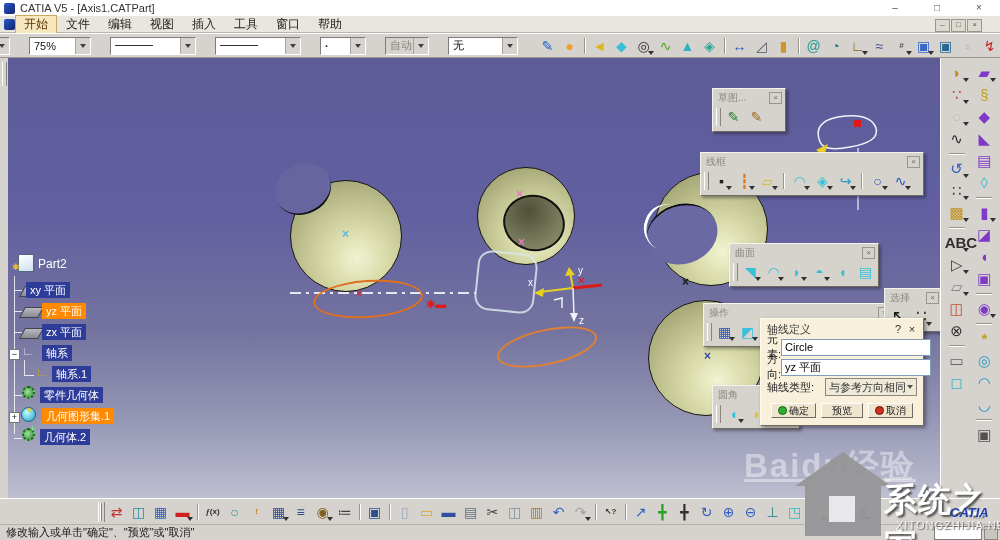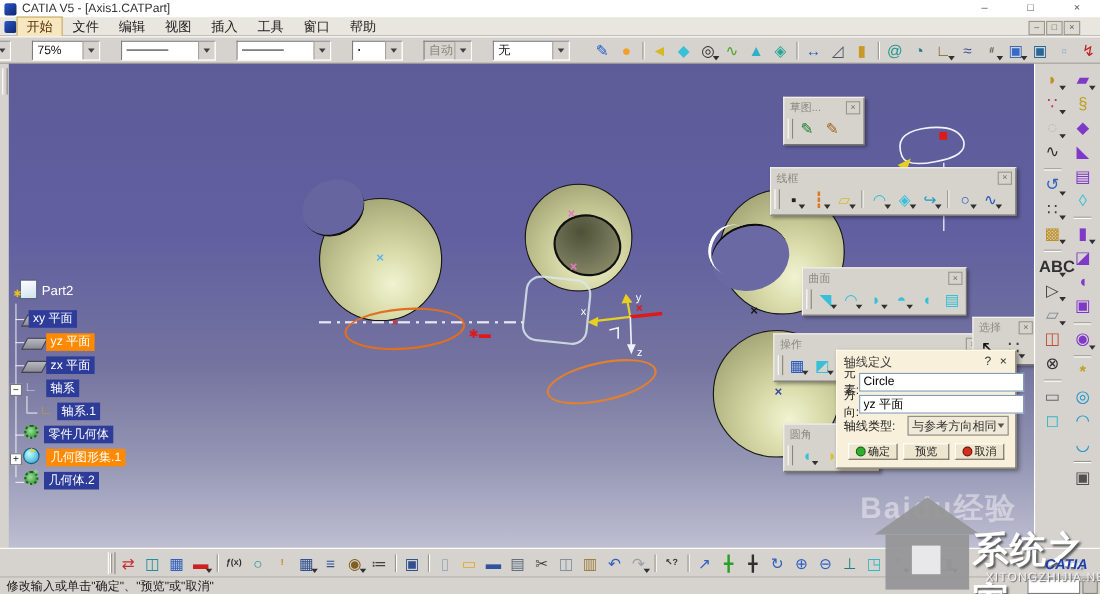--- a/index.html
+++ b/index.html
@@ -75,21 +75,21 @@
   .frow{display:flex;align-items:center;height:20px;padding:0 6px;}
   .frow label{width:58px;color:#222;}
   .frow input{flex:1;height:15px;border:1px solid #7F9DB9;background:#fff;font:11px "Liberation Sans",sans-serif;padding:0 3px;}
   .fsel{flex:1;height:16px;border:1px solid #8a867e;background:#EFE9D8;display:flex;align-items:center;padding-left:3px;color:#333;position:relative;}
   .fsel::after{content:"";position:absolute;right:3px;top:6px;border-left:3px solid transparent;border-right:3px solid transparent;border-top:4px solid #555;}
   .dlg-buttons{display:flex;gap:5px;justify-content:center;margin-top:6px;}
   .push{height:15px;min-width:42px;background:#EDE5CE;border:1px solid;border-color:#fff #6f6b64 #6f6b64 #fff;font:10px "Liberation Sans",sans-serif;color:#222;display:flex;align-items:center;justify-content:center;gap:2px;}
   .dotg{width:7px;height:7px;border-radius:50%;background:#2fae2f;border:1px solid #156615;}
   .dotr{width:7px;height:7px;border-radius:50%;background:#d03020;border:1px solid #701008;}
   
-  .wm-baidu{position:absolute;left:782px;top:444px;z-index:30;font-size:27px;font-weight:bold;color:rgba(255,255,255,.42);letter-spacing:2px;pointer-events:none;}
+  .wm-baidu{position:absolute;left:744px;top:444px;z-index:30;font-size:33px;font-weight:bold;color:rgba(255,255,255,.42);letter-spacing:2px;pointer-events:none;text-decoration:underline;}
   .wm-house{position:absolute;left:795px;top:452px;width:96px;height:86px;z-index:31;pointer-events:none;}
   .wm-roof{position:absolute;left:0;top:0;width:0;height:0;border-left:48px solid transparent;border-right:48px solid transparent;border-bottom:34px solid rgba(150,150,152,.95);}
   .wm-body{position:absolute;left:10px;top:34px;width:76px;height:50px;background:rgba(150,150,152,.95);}
   .wm-win{position:absolute;left:34px;top:44px;width:26px;height:26px;background:#e8e8ea;}
   .wm-brand{position:absolute;left:884px;top:478px;z-index:31;font-size:33px;font-weight:bold;color:#fff;text-shadow:2px 2px 2px #555;letter-spacing:1px;pointer-events:none;}
   .wm-site{position:absolute;left:896px;top:519px;z-index:31;font-size:11px;color:#f2f2f2;letter-spacing:1px;text-shadow:1px 1px 1px #666;pointer-events:none;}
   .wm-catia{position:absolute;left:950px;top:505px;z-index:31;font-size:13px;font-weight:bold;font-style:italic;color:#1F3FA0;text-shadow:1px 1px 0 #cfd4e8;pointer-events:none;}
 </style>
 </head>
 <body>

